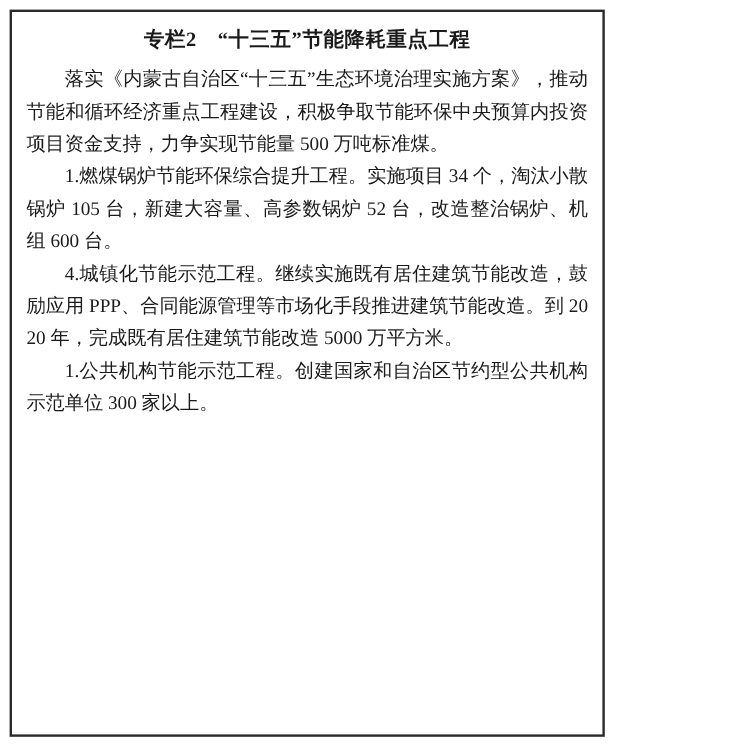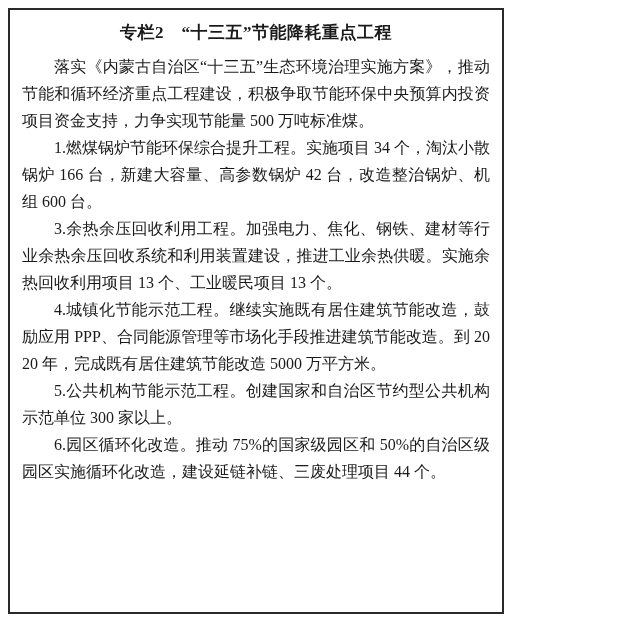--- a/index.html
+++ b/index.html
@@ -42,18 +42,16 @@
     text-indent: 2em;
     word-break: break-all;
   }
 </style>
 </head>
 <body>
 
 <div class="panel">
   <div class="panel-title">专栏2　“十三五”节能降耗重点工程</div>
   <p class="para">落实《内蒙古自治区“十三五”生态环境治理实施方案》，推动节能和循环经济重点工程建设，积极争取节能环保中央预算内投资项目资金支持，力争实现节能量 500 万吨标准煤。</p>
-  <p class="para">1.燃煤锅炉节能环保综合提升工程。实施项目 34 个，淘汰小散锅炉 166 台，新建大容量、高参数锅炉 42 台，改造整治锅炉、机组 600 台。</p>
-  <p class="para">3.余热余压回收利用工程。加强电力、焦化、钢铁、建材等行业余热余压回收系统和利用装置建设，推进工业余热供暖。实施余热回收利用项目 13 个、工业暖民项目 13 个。</p>
+  <p class="para">1.燃煤锅炉节能环保综合提升工程。实施项目 34 个，淘汰小散锅炉 105 台，新建大容量、高参数锅炉 52 台，改造整治锅炉、机组 600 台。</p>
   <p class="para">4.城镇化节能示范工程。继续实施既有居住建筑节能改造，鼓励应用 PPP、合同能源管理等市场化手段推进建筑节能改造。到 2020 年，完成既有居住建筑节能改造 5000 万平方米。</p>
-  <p class="para">5.公共机构节能示范工程。创建国家和自治区节约型公共机构示范单位 300 家以上。</p>
-  <p class="para">6.园区循环化改造。推动 75%的国家级园区和 50%的自治区级园区实施循环化改造，建设延链补链、三废处理项目 44 个。</p>
+  <p class="para">1.公共机构节能示范工程。创建国家和自治区节约型公共机构示范单位 300 家以上。</p>
 </div>
 
 </body></html>

